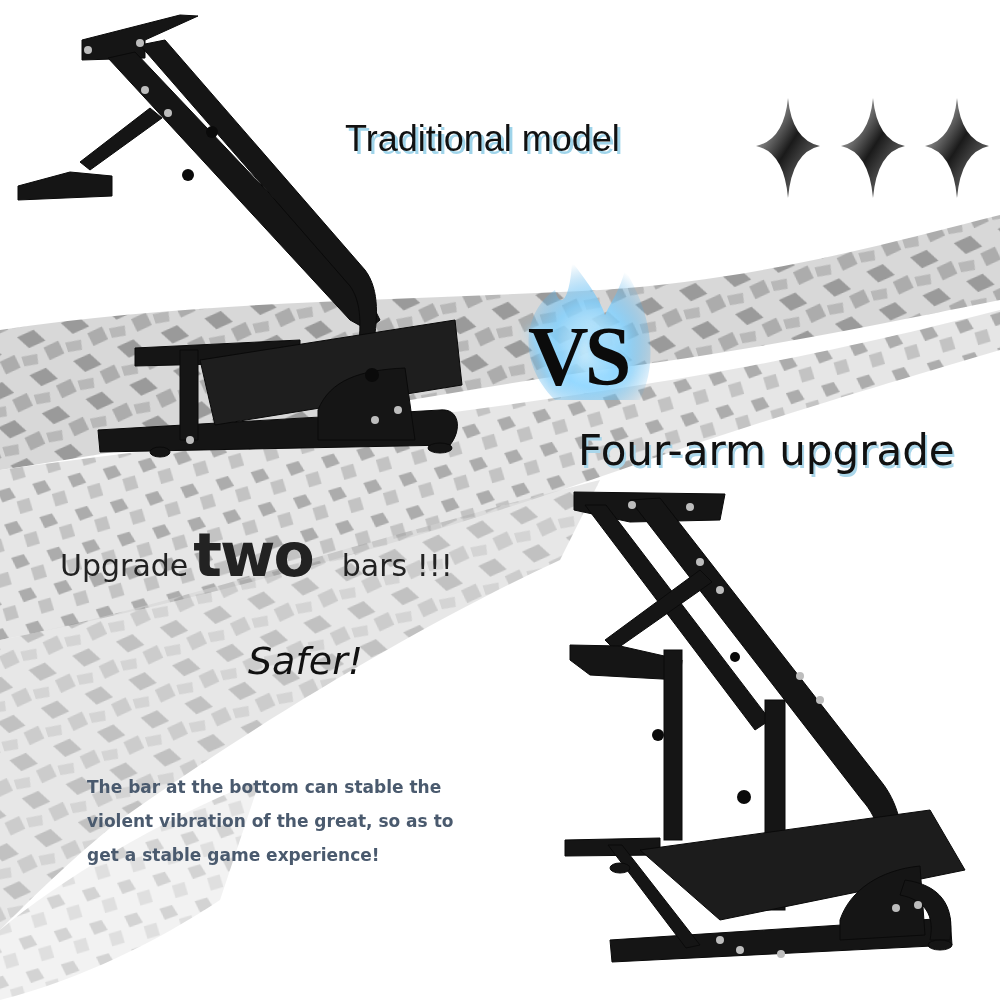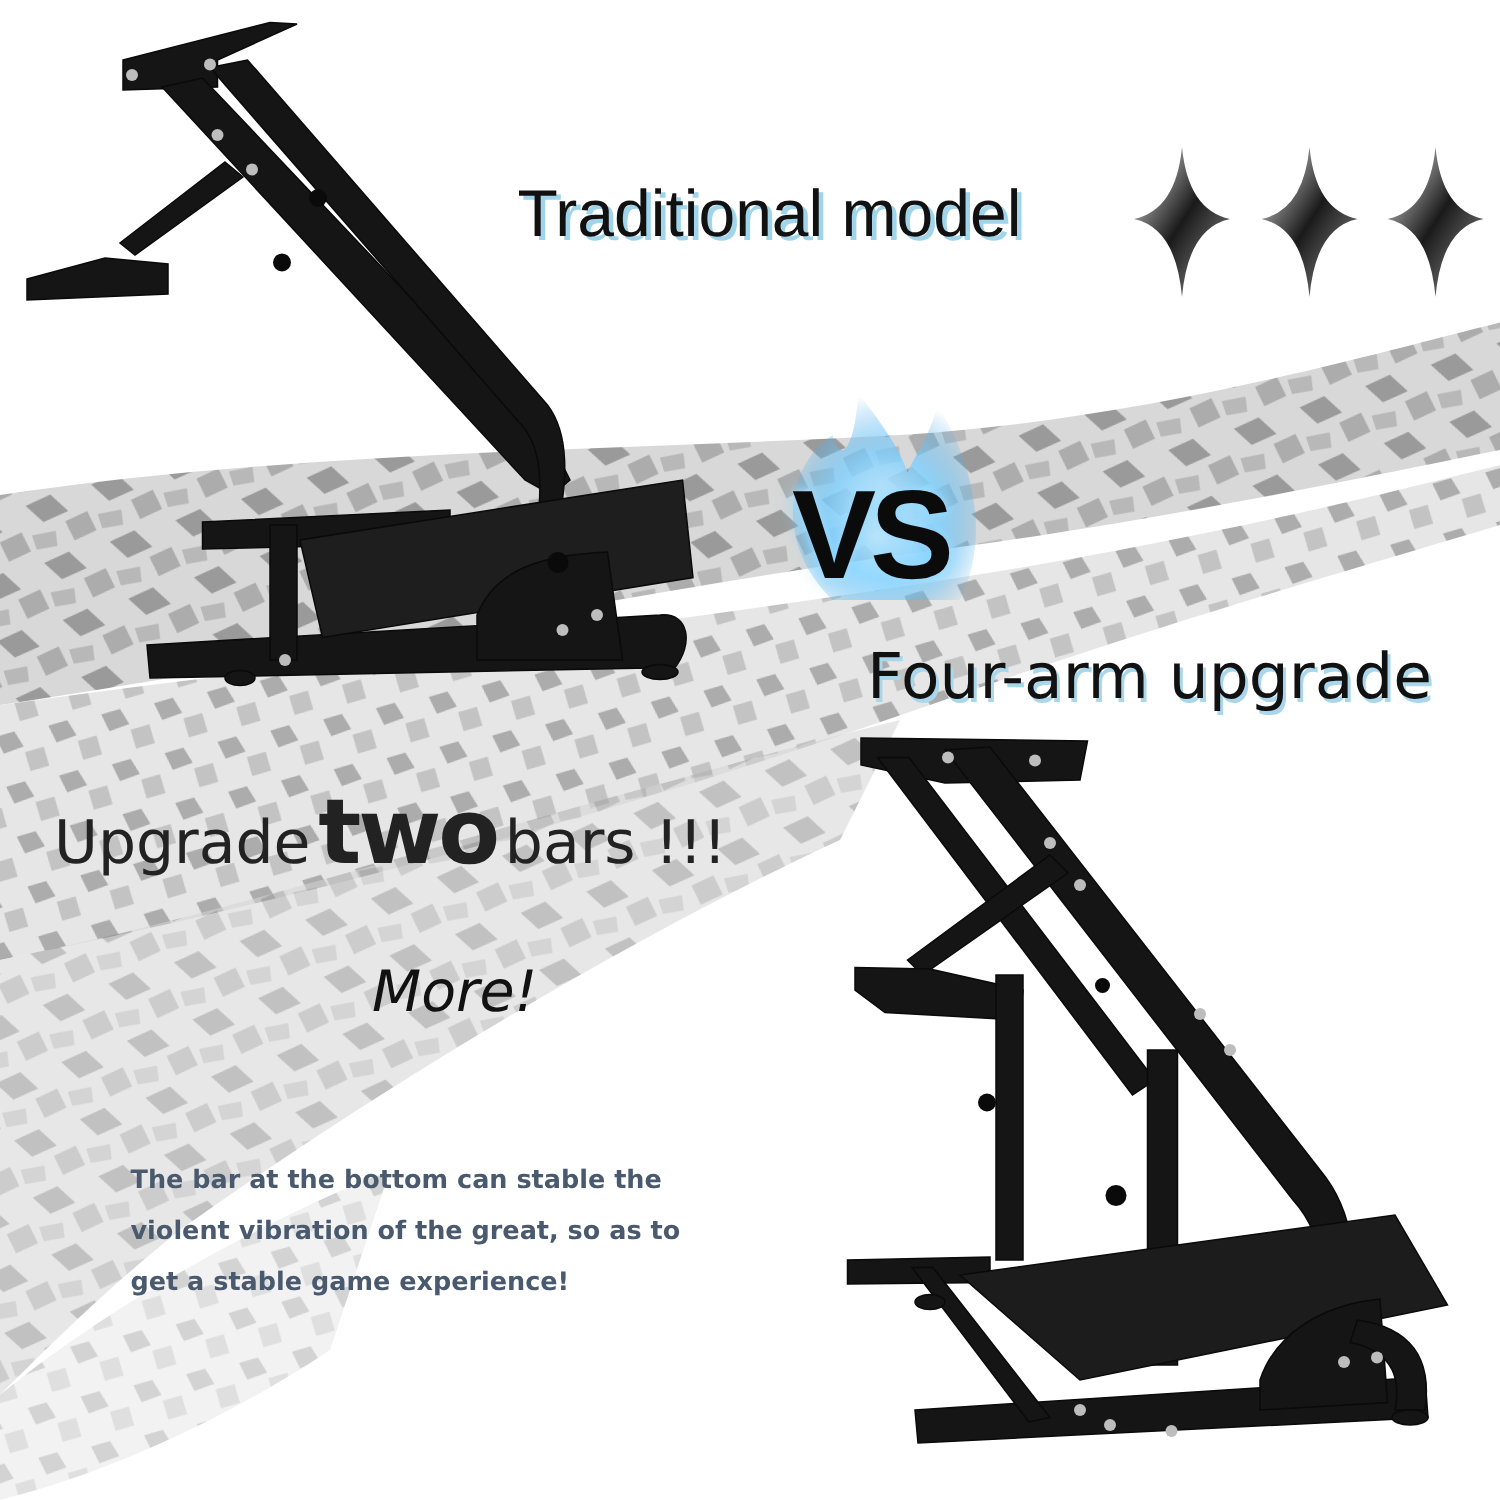--- a/index.html
+++ b/index.html
@@ -1,28 +1,28 @@
 <!DOCTYPE html>
 <html><head>
 <meta charset="utf-8">
 <style>
   html,body{margin:0;padding:0;}
   body{width:1000px;height:1000px;position:relative;overflow:hidden;background:#ffffff;font-family:"DejaVu Sans",sans-serif;}
   .layer{position:absolute;left:0;top:0;width:1000px;height:1000px;}
   .txt{position:absolute;white-space:nowrap;}
-  #title-traditional{left:345px;top:118px;font-size:44px;color:#111;letter-spacing:0px;
+  #title-traditional{left:345px;top:118px;font-size:36px;color:#111;letter-spacing:0px;
     text-shadow:3px 3px 0 #9fd4ea;font-family:"Liberation Sans",sans-serif;}
   #title-four{left:578px;top:426px;font-size:42px;color:#111;font-family:"DejaVu Sans",sans-serif;
     text-shadow:2px 3px 0 #a9d6ea;}
   #upgrade-line{left:36px;top:520px;color:#222;font-family:"DejaVu Sans",sans-serif;}
-  #upgrade-line .small{font-size:40px;}
+  #upgrade-line .small{font-size:30px;margin-left:24px;}
   #upgrade-line .big{font-size:60px;font-weight:bold;letter-spacing:-2px;}
   #safer{left:248px;top:638px;font-size:38px;font-style:italic;color:#111;line-height:46px;font-family:"DejaVu Sans",sans-serif;}
   #desc{left:87px;top:770px;font-size:17px;font-weight:bold;color:#4a5a6e;line-height:34px;font-family:"DejaVu Sans",sans-serif;}
-  #vs{left:528px;top:308px;font-size:84px;font-weight:bold;color:#0b0b0b;font-family:Liberation Sans, sans-serif;
+  #vs{left:528px;top:308px;font-size:84px;font-weight:bold;color:#0b0b0b;font-family:Liberation Serif, serif;
     text-shadow:0 0 14px #7fd0ff, 0 0 6px #bde8ff;letter-spacing:-4px;}
 </style>
 </head>
 <body>
 
 <svg class="layer" viewBox="0 0 1000 1000">
   <defs>
     <pattern id="tread" width="46" height="40" patternUnits="userSpaceOnUse" patternTransform="rotate(-18)">
       <rect width="46" height="40" fill="#d4d4d4"></rect>
       <path d="M4 6 L22 4 L30 18 L12 20 Z" fill="#8f8f8f"></path>
@@ -175,20 +175,20 @@
 
 <div class="txt" id="title-four">Four-arm upgrade</div>
 
 <div class="txt" id="upgrade-line">
   <span class="small">Upgrade</span>
   <span class="big">two</span>
   <span class="small">bars !!!</span>
 </div>
 
 <div class="txt" id="safer">
-  <div>More!</div>
+  <div>Safer!</div>
 </div>
 
 <div class="txt" id="desc">
   <div>The bar at the bottom can stable the</div>
   <div>violent vibration of the great, so as to</div>
   <div>get a stable game experience!</div>
 </div>
 
 </body></html>

